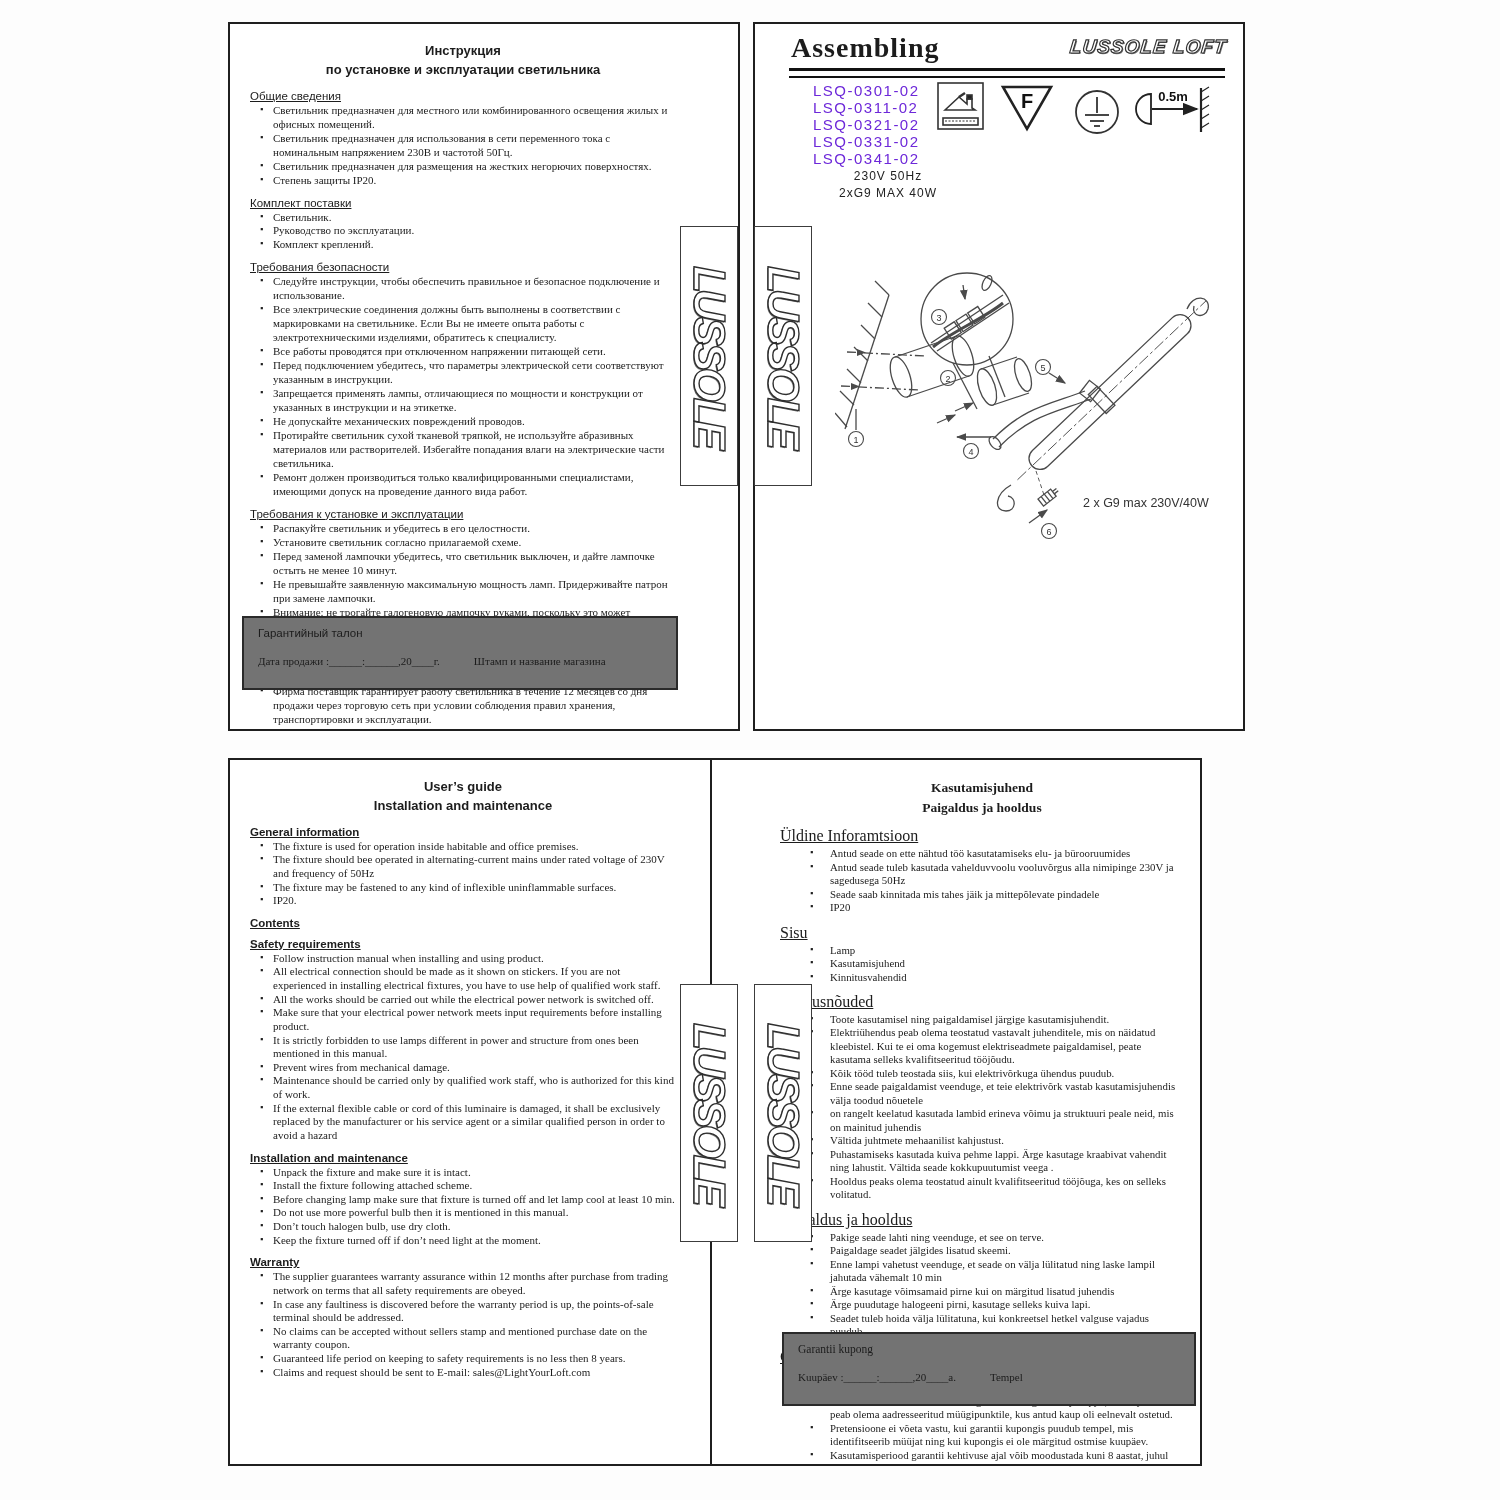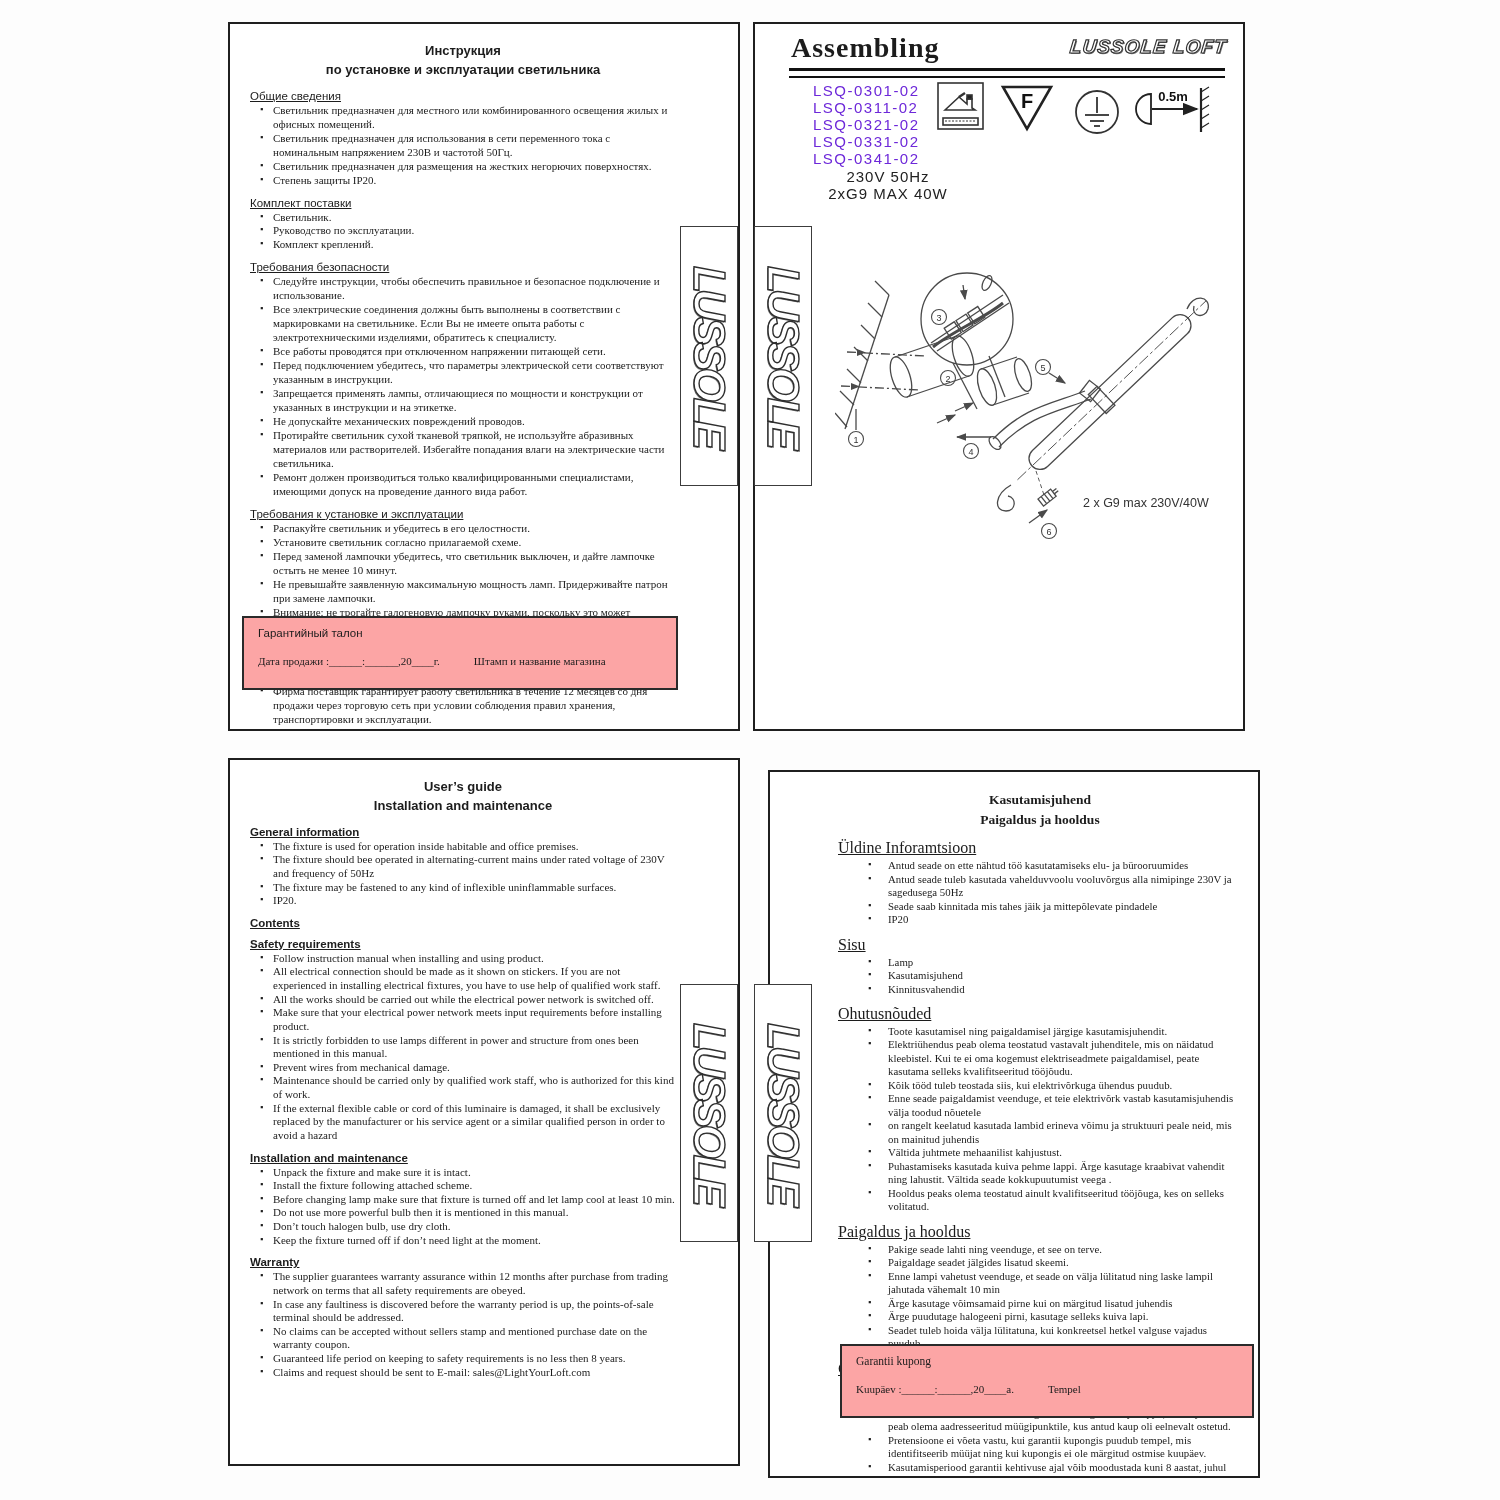--- a/index.html
+++ b/index.html
@@ -2,55 +2,55 @@
 <html><head>
 <meta charset="utf-8">
 <style>
   html,body{margin:0;padding:0;}
   body{width:1500px;height:1500px;position:relative;background:#fdfdfd;
        font-family:"Liberation Serif",serif;color:#1c1c1c;}
   .page{position:absolute;background:#fff;border:2px solid #1f1f1f;overflow:hidden;}
   #page-ru{left:228px;top:22px;width:508px;height:705px;}
   #page-as{left:753px;top:22px;width:488px;height:705px;}
   #page-en{left:228px;top:758px;width:508px;height:704px;}
-  #page-et{left:768px;top:758px;width:488px;height:704px;margin-top:12px;}
+  #page-et{left:710px;top:758px;width:488px;height:704px;}
   .content{position:absolute;left:0;top:0;right:0;bottom:0;padding:10px 62px 10px 20px;border-radius:27px;}
   #page-et .content{padding:10px 16px 10px 68px;}
   .page-title{text-align:center;font-weight:bold;margin:8px 0 10px;}
   .title-sans .line{font-family:"Liberation Sans",sans-serif;font-size:13px;line-height:1.45;}
   .title-serif .line{font-family:"Liberation Serif",serif;font-size:13.5px;line-height:1.45;}
   .sec-head{text-decoration:underline;margin:9px 0 2px;}
   .sans-heads .sec-head{font-family:"Liberation Sans",sans-serif;font-size:11.5px;}
   .sans-heads-bold .sec-head{font-family:"Liberation Sans",sans-serif;font-weight:bold;font-size:11.5px;}
   .serif-heads .sec-head{font-family:"Liberation Serif",serif;font-size:16px;}
   ul.bullets{list-style:none;margin:0 0 0 10px;padding:0;}
   li.bullet{position:relative;padding-left:13px;font-size:11px;line-height:1.27;}
   #page-en li.bullet{line-height:1.24;}
   #page-et ul.bullets{margin-left:24px;}
   #page-et li.bullet{padding-left:26px;font-size:10.8px;line-height:1.25;}
   li.bullet::before{content:"▪";position:absolute;left:0;top:0;font-size:9px;}
   #page-et li.bullet::before{left:6px;}
-  .coupon{position:absolute;border:2px solid #2a2a2a;background:#fca5a5;padding:9px 14px;}
+  .coupon{position:absolute;border:2px solid #2a2a2a;background:#737373;padding:9px 14px;}
   #coupon-ru{left:12px;top:592px;width:404px;height:52px;}
   #coupon-et{left:70px;top:572px;width:382px;height:52px;}
   .coupon-title{font-family:"Liberation Sans",sans-serif;font-size:11.5px;}
   #coupon-et .coupon-title{font-family:"Liberation Serif",serif;}
   .coupon-row{display:flex;gap:34px;margin-top:16px;font-size:11px;}
   
   .as-header{position:absolute;left:36px;top:8px;font-family:"Liberation Serif",serif;
              font-weight:600;font-size:28px;letter-spacing:1px;}
   .graffiti{font-family:"Liberation Sans",sans-serif;font-weight:bold;font-style:italic;
             color:#fff;-webkit-text-stroke:1.2px #333;text-shadow:1px 1px 0 #777;}
   .as-logo{position:absolute;right:16px;top:12px;font-size:19px;letter-spacing:1px;transform:skewX(-6deg);}
   .as-rule{position:absolute;left:34px;right:18px;top:44px;height:5px;
            border-top:3.5px solid #111;border-bottom:2.5px solid #111;}
   .models{position:absolute;left:58px;top:58px;font-family:"Liberation Sans",sans-serif;
           font-size:15px;letter-spacing:1.5px;line-height:17px;color:#6d28d9;width:150px;}
   .ratings{position:absolute;left:58px;top:144px;font-family:"Liberation Sans",sans-serif;
-           font-size:15px;letter-spacing:1px;line-height:17px;color:#222;width:150px;text-align:center;}
+           font-size:12px;letter-spacing:1px;line-height:17px;color:#222;width:150px;text-align:center;}
   .as-icon{position:absolute;}
   #icon-indoor{left:182px;top:58px;} #icon-f{left:245px;top:60px;}
   #icon-earth{left:318px;top:64px;} #icon-dist{left:380px;top:60px;}
   #assembly-svg{position:absolute;left:80px;top:235px;}
   
   .wm-box{position:absolute;background:#fff;border:1px solid #3c3c3c;z-index:5;
           display:flex;align-items:center;justify-content:center;overflow:hidden;}
   #wm-1{left:680px;top:226px;width:56px;height:258px;}
   #wm-2{left:754px;top:226px;width:56px;height:258px;}
   #wm-3{left:680px;top:984px;width:56px;height:256px;}

